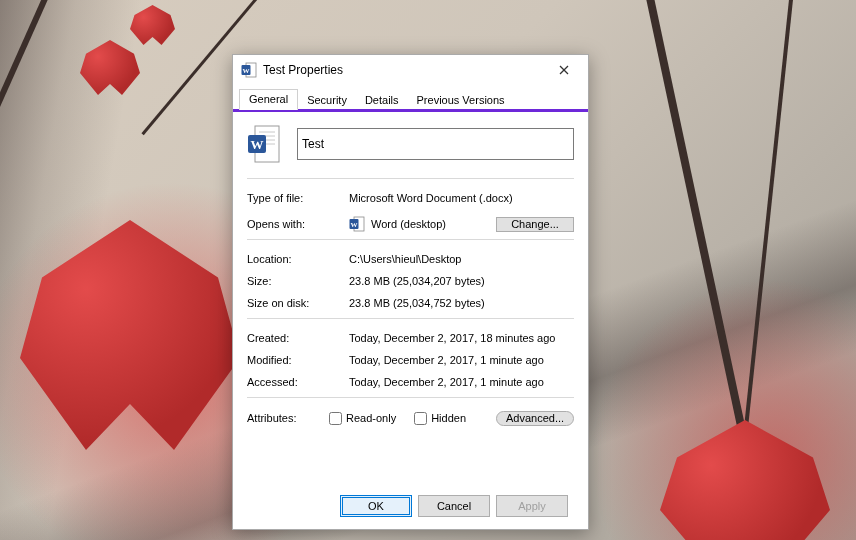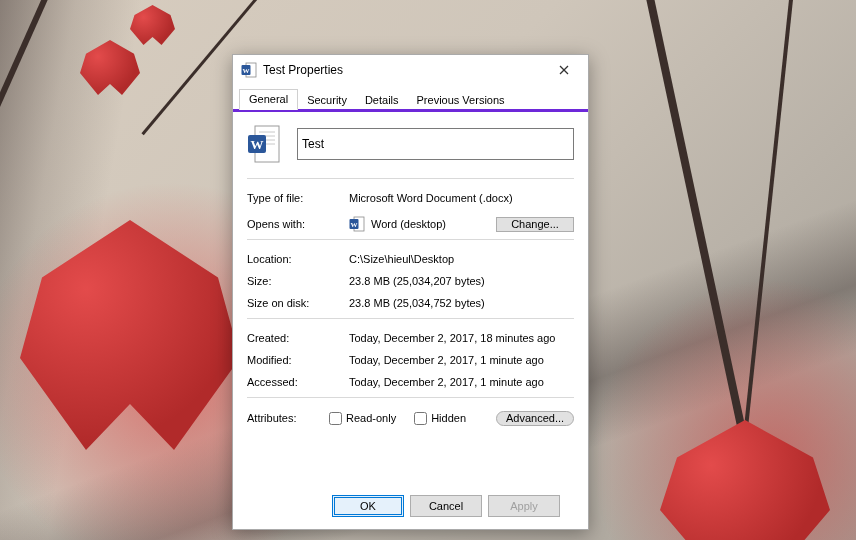--- a/index.html
+++ b/index.html
@@ -179,21 +179,21 @@
   .chk input {
     width: 13px;
     height: 13px;
     margin: 0;
   }
 
   .footer {
     display: flex;
     justify-content: flex-end;
     gap: 6px;
-    padding: 8px 28px 12px;
+    padding: 8px 20px 12px;
   }
   .footer .btn { min-width: 72px; height: 22px; }
   .footer .btn.default {
     border: 1px solid #0078d7;
     background: #e5f1fb;
     outline: 1px solid #0078d7;
     outline-offset: -3px;
   }
 </style>
 </head>
@@ -272,21 +272,21 @@
           </span>
           <span style="flex:1;">Word (desktop)</span>
           <button class="btn" style="min-width:78px;">Change...</button>
         </span>
       </div>
 
       <hr class="sep">
 
       <div class="kv">
         <span class="k">Location:</span>
-        <span class="v">C:\Size\hieul\Desktop</span>
+        <span class="v">C:\Users\hieul\Desktop</span>
       </div>
       <div class="kv">
         <span class="k">Size:</span>
         <span class="v">23.8 MB (25,034,207 bytes)</span>
       </div>
       <div class="kv">
         <span class="k">Size on disk:</span>
         <span class="v">23.8 MB (25,034,752 bytes)</span>
       </div>
 

